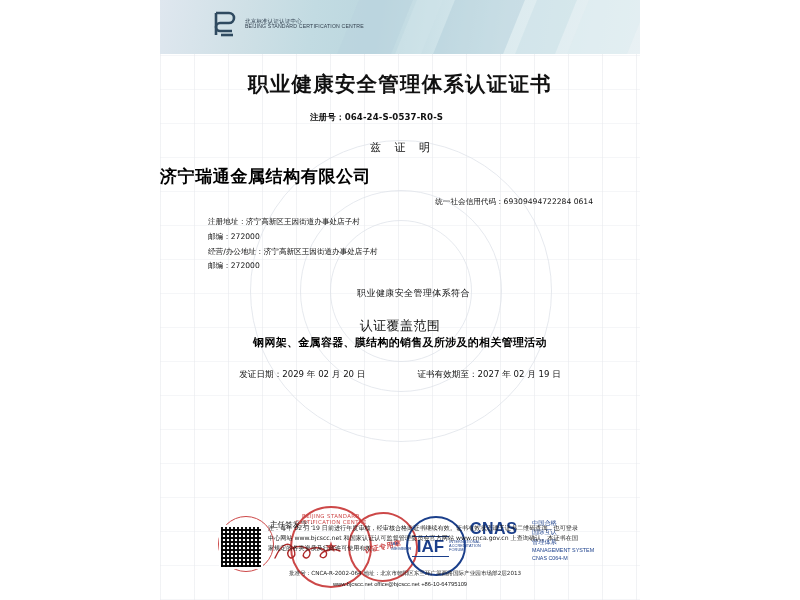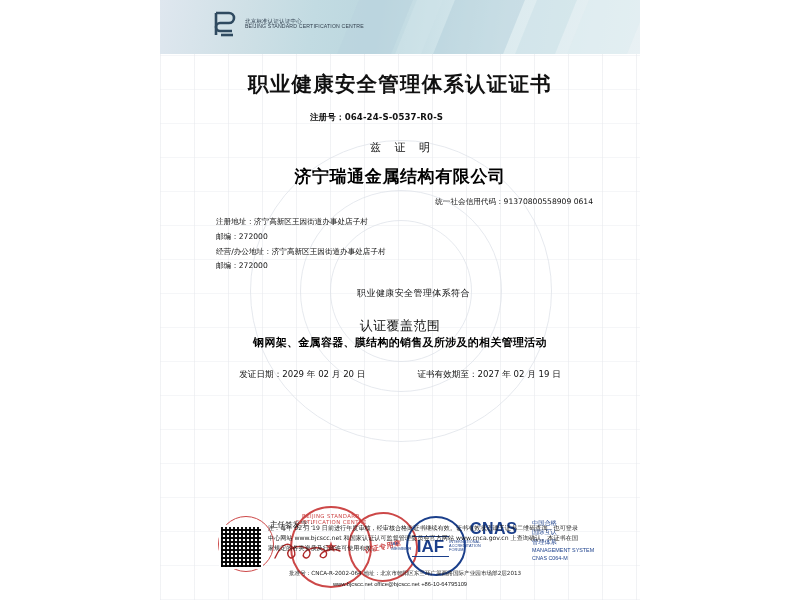--- a/index.html
+++ b/index.html
@@ -134,21 +134,21 @@
     text-align: center;
     margin-top: 16px;
     font-family: "DejaVu Sans", sans-serif;
     font-size: 11px;
     letter-spacing: 5px;
     color: #111;
     text-indent: 5px;
   }
 
   .company-name {
-    text-align: center;
+    text-align: left;
     margin-top: 10px;
     font-family: "DejaVu Sans", sans-serif;
     font-weight: bold;
     font-size: 17px;
     letter-spacing: .6px;
     color: #000;
   }
 
   .credit-code {
     text-align: right;
@@ -159,21 +159,20 @@
     color: #111;
   }
 
   .addr-block {
     margin-top: 8px;
     padding-left: 48px;
     font-family: "DejaVu Sans", sans-serif;
     font-size: 7.6px;
     color: #111;
     line-height: 1.95;
-    margin-left: 8px;
   }
   .addr-line { white-space: nowrap; }
   .addr-line .lbl { }
   .addr-line .val { }
 
   .conform {
     text-align: center;
     margin-top: 13px;
     font-family: "DejaVu Sans", sans-serif;
     font-size: 9px;
@@ -449,21 +448,21 @@
     <div class="cert-title">职业健康安全管理体系认证证书</div>
 
     <div class="reg-no">
       <span>注册号：</span><span>064-24-S-0537-R0-S</span>
     </div>
 
     <div class="hereby">兹 证 明</div>
 
     <div class="company-name">济宁瑞通金属结构有限公司</div>
 
-    <div class="credit-code">统一社会信用代码：91370800558909 0614</div>
+    <div class="credit-code">统一社会信用代码：69309494722284 0614</div>
 
     <div class="addr-block">
       <div class="addr-line">
         <span class="lbl">注册地址：</span><span class="val">济宁高新区王因街道办事处店子村</span>
       </div>
       <div class="addr-line">
         <span class="lbl">邮编：</span><span class="val">272000</span>
       </div>
       <div class="addr-line">
         <span class="lbl">经营/办公地址：</span><span class="val">济宁高新区王因街道办事处店子村</span>

